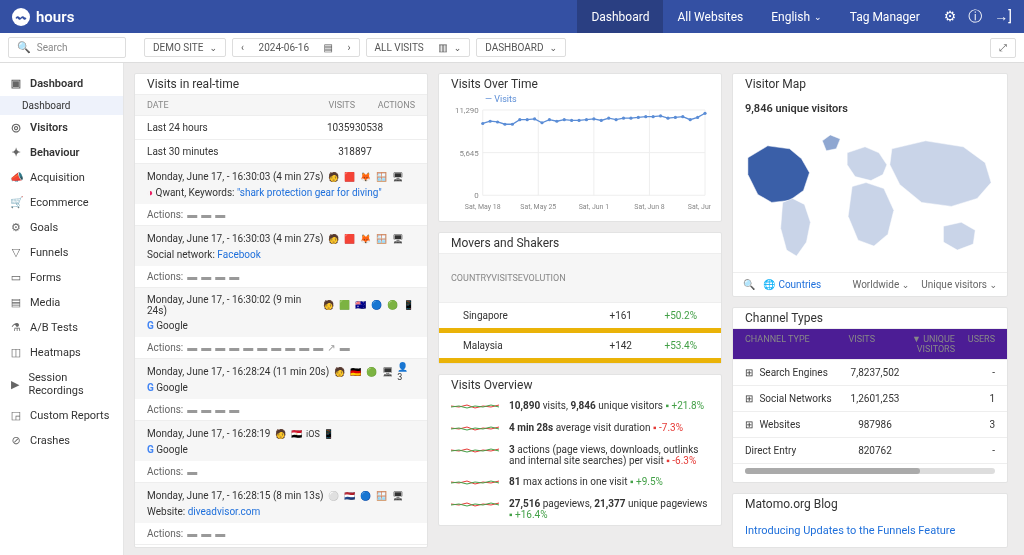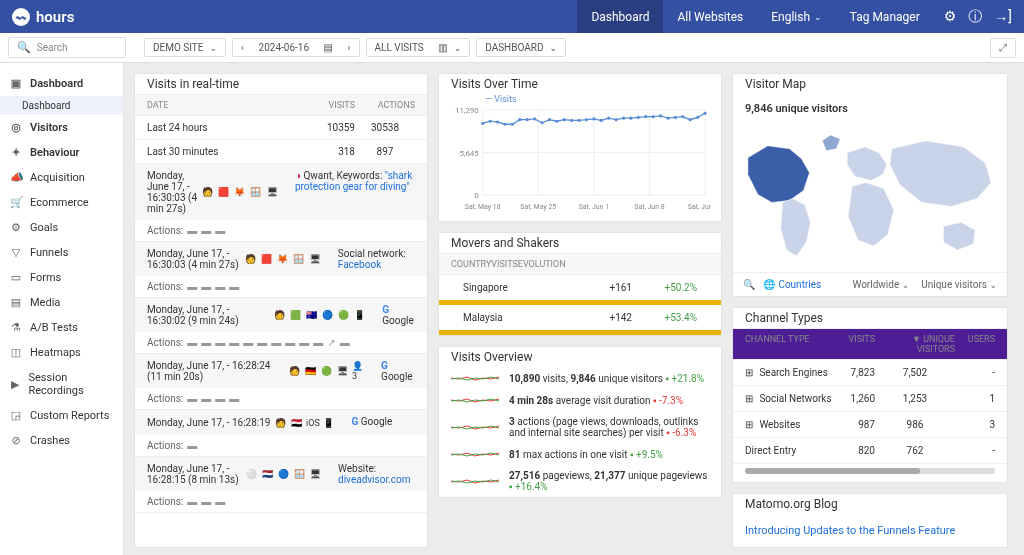--- a/index.html
+++ b/index.html
@@ -20,36 +20,36 @@
 .side-item{display:flex;align-items:center;gap:8px;padding:6px 10px;font-size:11px;color:#333;cursor:pointer}
 .side-item.bold{font-weight:600}
 .side-sub{padding:4px 10px 4px 22px;background:#eef2fb;font-size:10px;color:#333;cursor:pointer}
 .side-icon{width:12px;text-align:center;color:#666;font-size:11px}
 .content{flex:1;padding:10px;display:grid;grid-template-columns:294px 284px 276px;gap:10px}
 .card{background:#fff;border:1px solid #e3e3e3;border-radius:2px}
 .card-h{padding:3px 12px;font-size:12px;color:#333;font-weight:400}
 .rt-head{display:flex;padding:5px 12px;background:#f6f6f6;border-top:1px solid #eee;border-bottom:1px solid #eee;font-size:9px;color:#888;text-transform:uppercase}
 .rt-head .c1{flex:1}.rt-head .c2{width:50px;text-align:right}.rt-head .c3{width:60px;text-align:right}
 .rt-row{display:flex;padding:6px 12px;border-bottom:1px solid #eee;font-size:10px}
-.rt-row .c1{flex:1}.rt-row .c2{width:50px;text-align:right}.rt-row .c3{width:60px;text-align:center}
+.rt-row .c1{flex:1}.rt-row .c2{width:50px;text-align:right}.rt-row .c3{width:60px;text-align:left}
 .visit{border-bottom:1px solid #eee}
-.visit-det{padding:6px 12px;background:#f6f6f6;font-size:10px;display:flex;flex-direction:row;gap:16px}
+.visit-det{padding:6px 12px;background:#f6f6f6;font-size:10px;display:flex;flex-direction:column;gap:4px}
 .visit-top{display:flex;align-items:center;gap:4px}
 .visit-actions{padding:5px 12px;font-size:10px;color:#666;display:flex;gap:4px;align-items:center}
 .vm-title{padding:8px 12px;font-size:11px;color:#333;font-weight:600}
 .vm-footer{display:flex;align-items:center;gap:8px;padding:6px 10px;font-size:10px;border-top:1px solid #eee}
 .vm-footer .r{margin-left:auto;display:flex;gap:12px;color:#666}
-.ms-head{display:flex;padding:5px 12px;background:#f6f6f6;border-top:1px solid #eee;border-bottom:1px solid #eee;font-size:9px;color:#888;text-transform:uppercase}
+.ms-head{display:flex;padding:19px 12px;background:#f6f6f6;border-top:1px solid #eee;border-bottom:1px solid #eee;font-size:9px;color:#888;text-transform:uppercase}
 .ms-row{display:flex;padding:7px 24px;border-bottom:5px solid #eab308;font-size:10px}
 .ms-row .c1{flex:1}.ms-row .c2{width:55px;text-align:right}.ms-row .c3{width:65px;text-align:right}
 .ct-head{display:flex;padding:5px 12px;background:#4c1d95;border-top:1px solid #eee;border-bottom:1px solid #eee;font-size:9px;color:#888;text-transform:uppercase}
 .ct-head .c1{flex:1}.ct-head .c2{width:40px;text-align:right}.ct-head .c3{width:80px;text-align:right}.ct-head .c4{width:40px;text-align:right}
 .ct-row{display:flex;padding:7px 12px;border-bottom:1px solid #eee;font-size:10px;align-items:center}
-.ct-row .c1{flex:1;display:flex;gap:6px;align-items:center}.ct-row .c2{width:40px;text-align:right}.ct-row .c3{width:80px;text-align:center}.ct-row .c4{width:40px;text-align:right}
-.vo-row{display:flex;gap:10px;padding:5px 12px;align-items:center;font-size:10px}
+.ct-row .c1{flex:1;display:flex;gap:6px;align-items:center}.ct-row .c2{width:40px;text-align:right}.ct-row .c3{width:80px;text-align:left}.ct-row .c4{width:40px;text-align:right}
+.vo-row{display:flex;gap:10px;padding:5px 12px;align-items:flex-start;font-size:10px}
 .spark{width:48px;height:12px;flex-shrink:0}
 .green{color:#43a047}.red{color:#e53935}
 .link{color:#1e6fdb;cursor:pointer}
 .iconset{display:flex;gap:3px;align-items:center}
 .ic{width:13px;height:13px;display:inline-flex;align-items:center;justify-content:center;border-radius:2px;font-size:9px}
 .folder{color:#999}
 .blog-link{padding:10px 12px;color:#1e6fdb;font-size:11px;cursor:pointer}
 svg{display:block}
 .chev{font-size:9px}
 .scroll-tr{height:6px;background:#ddd;margin:4px 12px 8px;border-radius:3px;position:relative}

